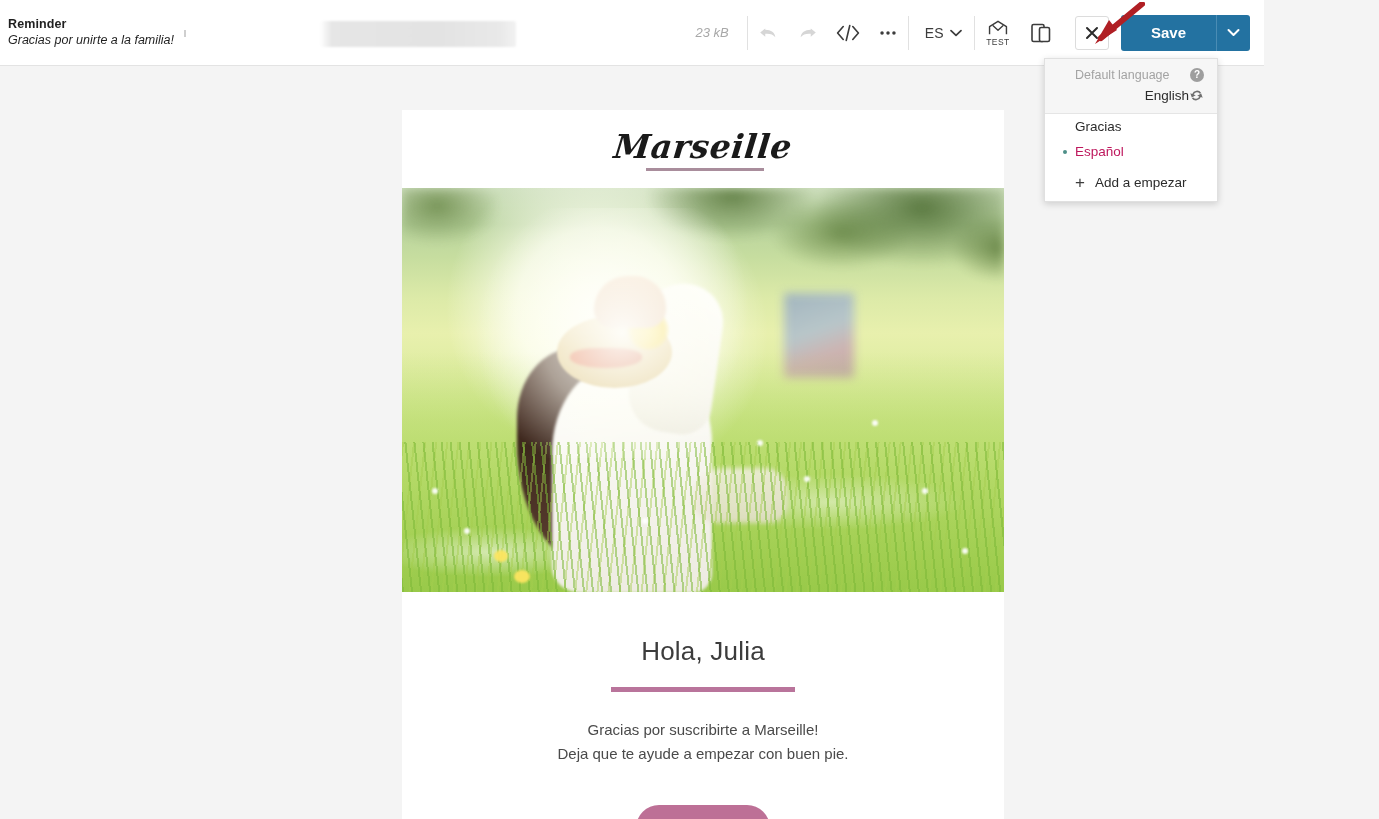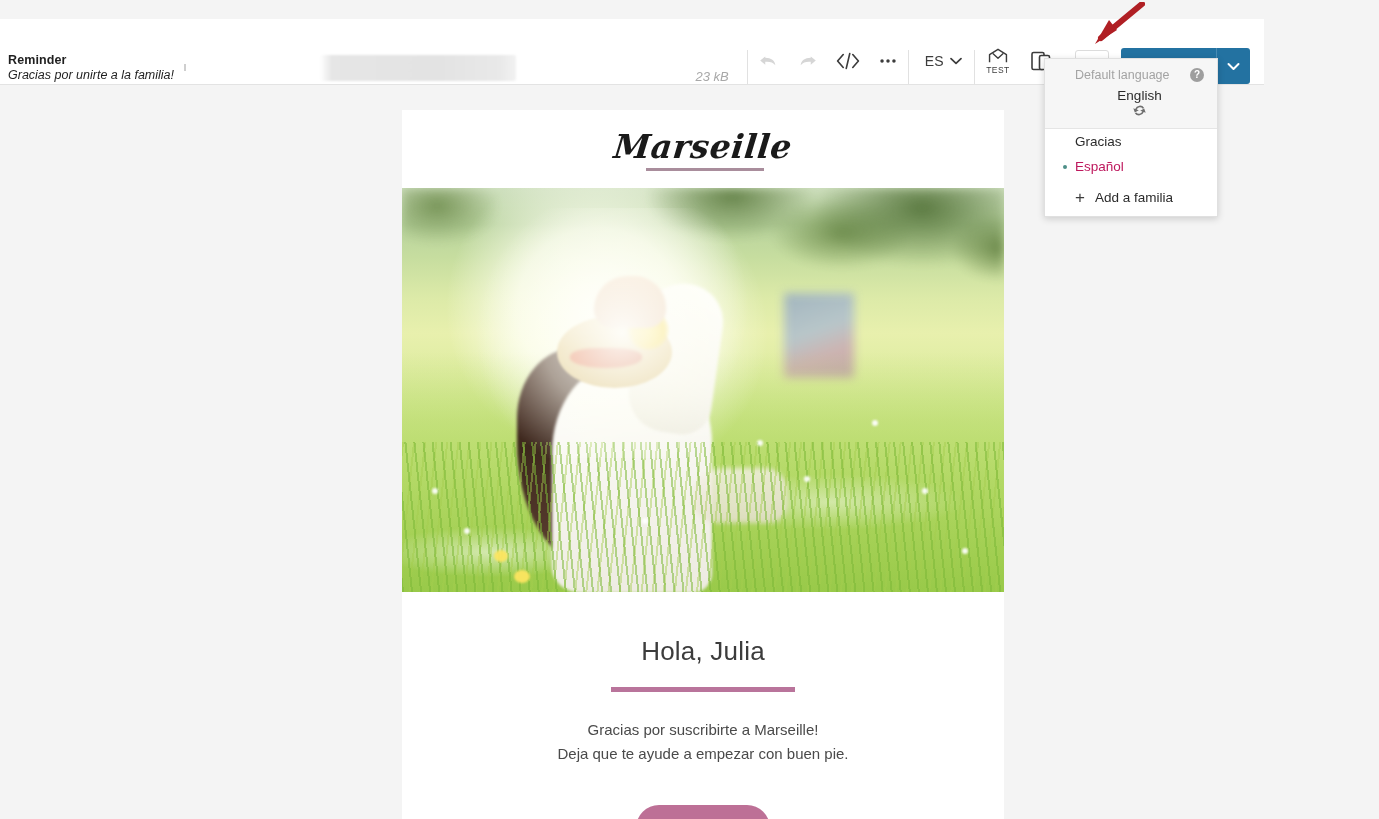--- a/index.html
+++ b/index.html
@@ -9,23 +9,22 @@
     font-family: "Liberation Sans", sans-serif;
     background: #f4f4f4;
   }
 
   
   .topbar {
     position: absolute; top: 0; left: 0;
     width: 1264px; height: 66px;
     background: #ffffff;
     border-bottom: 1px solid #e3e3e3;
-    display: flex; align-items: flex-end;
+    display: flex; align-items: center;
     z-index: 30;
-    margin-top: 19px;
   }
 
   .title-block {
     padding-left: 8px;
     width: 180px;
     flex: 0 0 auto;
     line-height: 1.25;
   }
   .title-main {
     font-size: 12.5px; font-weight: bold; color: #1f1f1f;
@@ -128,23 +127,23 @@
     z-index: 50;
     padding-bottom: 8px;
   }
   .menu-top { background: #f6f6f6; padding: 7px 0 6px 0; }
   .menu-head {
     display: flex; justify-content: space-between;
     padding: 2px 13px 2px 30px;
     font-size: 12.5px; color: #a3a3a3;
   }
   .menu-row {
-    display: flex; align-items: center; justify-content: space-between;
+    display: flex; align-items: center; justify-content: flex-end;
     padding: 4px 13px 4px 30px;
-    font-size: 13.5px; color: #2b2b2b; cursor: pointer; flex-direction: column;
+    font-size: 13.5px; color: #2b2b2b; cursor: pointer;
   }
   .menu-divider { height: 1px; background: #e5e5e5; margin: 0; }
   .menu-sec-label {
     font-size: 12.5px; color: #a3a3a3;
     padding: 12px 13px 6px 30px;
   }
   .menu-item {
     font-size: 13.5px; color: #2b2b2b;
     padding: 5px 13px 5px 30px; cursor: pointer;
     position: relative;
@@ -461,21 +460,21 @@
   </div>
 
   <div class="menu-divider"></div>
 
 
   <div class="menu-item">Gracias</div>
   <div class="menu-item selected">Español</div>
 
   <div class="menu-add">
     <span class="plus-glyph">+</span>
-    <span>Add a familia</span>
+    <span>Add a empezar</span>
   </div>
 </div>
 
 <div class="canvas">
   <div class="email">
 
     <div class="email-header">
       <div class="logo-text">Marseille</div>
       <div class="logo-rule"></div>
     </div>

